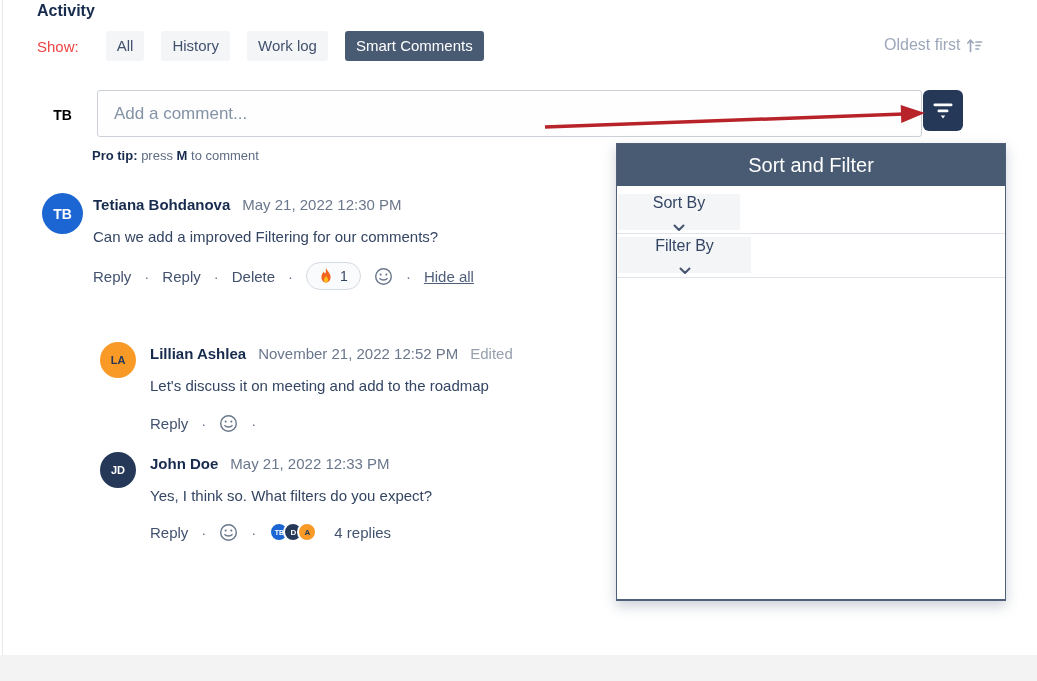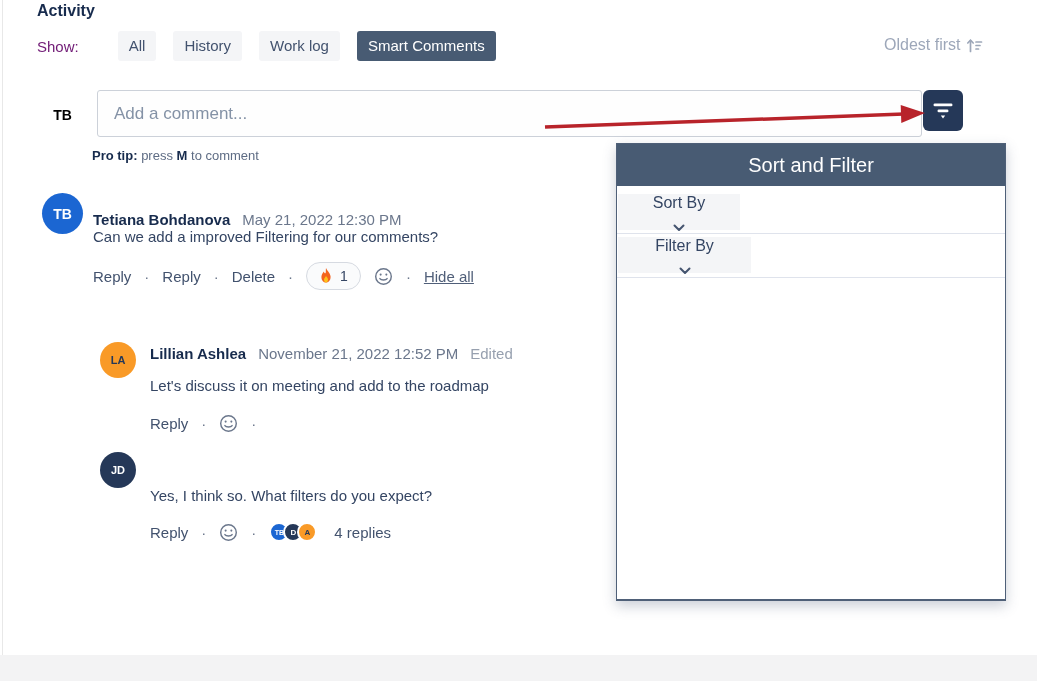--- a/index.html
+++ b/index.html
@@ -5,21 +5,21 @@
   * { box-sizing: border-box; }
   body { margin: 0; font-family: "Liberation Sans", sans-serif; background: #fff; }
   .stage { position: relative; width: 1037px; height: 681px; background: #fff; overflow: hidden; }
 
   .left-rule { position: absolute; left: 2px; top: 0; width: 1px; height: 655px; background: #e8e8e8; }
   .footer-band { position: absolute; left: 0; top: 655px; width: 1037px; height: 26px; background: #f3f3f4; }
 
   .page-title { position: absolute; left: 37px; top: 2px; font-size: 16px; font-weight: 700; color: #172b4d; }
 
   .show-row { position: absolute; left: 37px; top: 31px; display: flex; align-items: center; gap: 17px; }
-  .show-label { font-size: 15px; color: #701a75; margin-right: 22px; }
+  .show-label { font-size: 15px; color: #ef4444; margin-right: 10px; }
   .tab { height: 30px; line-height: 30px; padding: 0 11px; border-radius: 3px; background: #f4f5f7;
          color: #42526e; font-size: 15px; font-weight: 500; cursor: pointer; white-space: nowrap; }
   .tab.active { background: #485b73; color: #ffffff; }
 
   .sort-order { position: absolute; left: 884px; top: 36px; display: flex; align-items: center; gap: 6px;
                 color: #9da7b9; font-size: 16px; cursor: pointer; }
 
   .avatar { border-radius: 50%; display: flex; align-items: center; justify-content: center; font-weight: 700; }
   .av-blue { background: #1b66d2; color: #fff; }
   .av-orange { background: #f99a27; color: #253858; }
@@ -117,21 +117,21 @@
   </button>
 
   <div class="pro-tip">
     <b>Pro tip:</b>
     <span>press</span>
     <b>M</b>
     <span>to comment</span>
   </div>
 
   <div class="avatar c1-avatar av-blue">TB</div>
-  <div class="comment-head" style="left:93px; top:211px;">
+  <div class="comment-head" style="left:93px; top:196px;">
     <span class="author">Tetiana Bohdanova</span>
     <span class="timestamp">May 21, 2022 12:30 PM</span>
   </div>
   <div class="comment-body" style="left:93px; top:228px;">Can we add a improved Filtering for our comments?</div>
   <div class="actions" style="left:93px; top:261px; height:30px;">
     <span class="action-link">Reply</span>
     <span class="dot">·</span>
     <span class="action-link">Reply</span>
     <span class="dot">·</span>
     <span class="action-link">Delete</span>
@@ -176,20 +176,24 @@
           <circle cx="7" cy="8" r="1.1" fill="#6b778c"></circle>
             <circle cx="13" cy="8" r="1.1" fill="#6b778c"></circle>
           <path d="M6.2 12.2 C7.5 14.3 12.5 14.3 13.8 12.2" fill="none" stroke="#6b778c" stroke-width="1.5" stroke-linecap="round"></path>
         </svg>
       </span>
     </button>
     <span class="dot">·</span>
   </div>
 
   <div class="avatar r-avatar av-navy" style="left:100px; top:452px;">JD</div>
+  <div class="comment-head" style="left:150px; top:455px;">
+    <span class="author">John Doe</span>
+    <span class="timestamp">May 21, 2022 12:33 PM</span>
+  </div>
   <div class="comment-body" style="left:150px; top:487px;">Yes, I think so. What filters do you expect?</div>
   <div class="actions" style="left:150px; top:519px; height:26px;">
     <span class="action-link">Reply</span>
     <span class="dot">·</span>
     <button class="emoji-btn">
       <span style="display:flex;">
         <svg width="19" height="19" viewBox="0 0 20 20">
           <circle cx="10" cy="10" r="8.2" fill="none" stroke="#6b778c" stroke-width="1.5"></circle>
           <circle cx="7" cy="8" r="1.1" fill="#6b778c"></circle>
             <circle cx="13" cy="8" r="1.1" fill="#6b778c"></circle>

